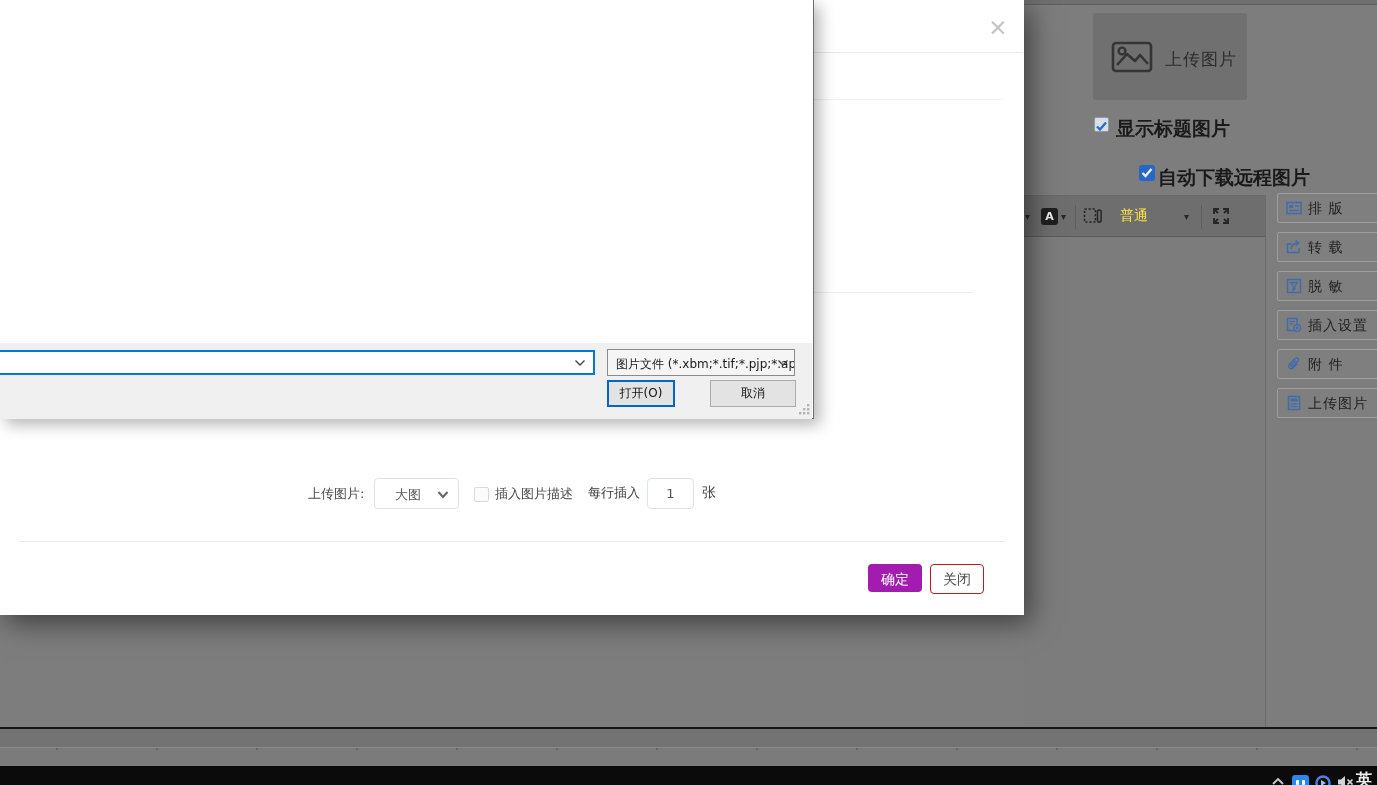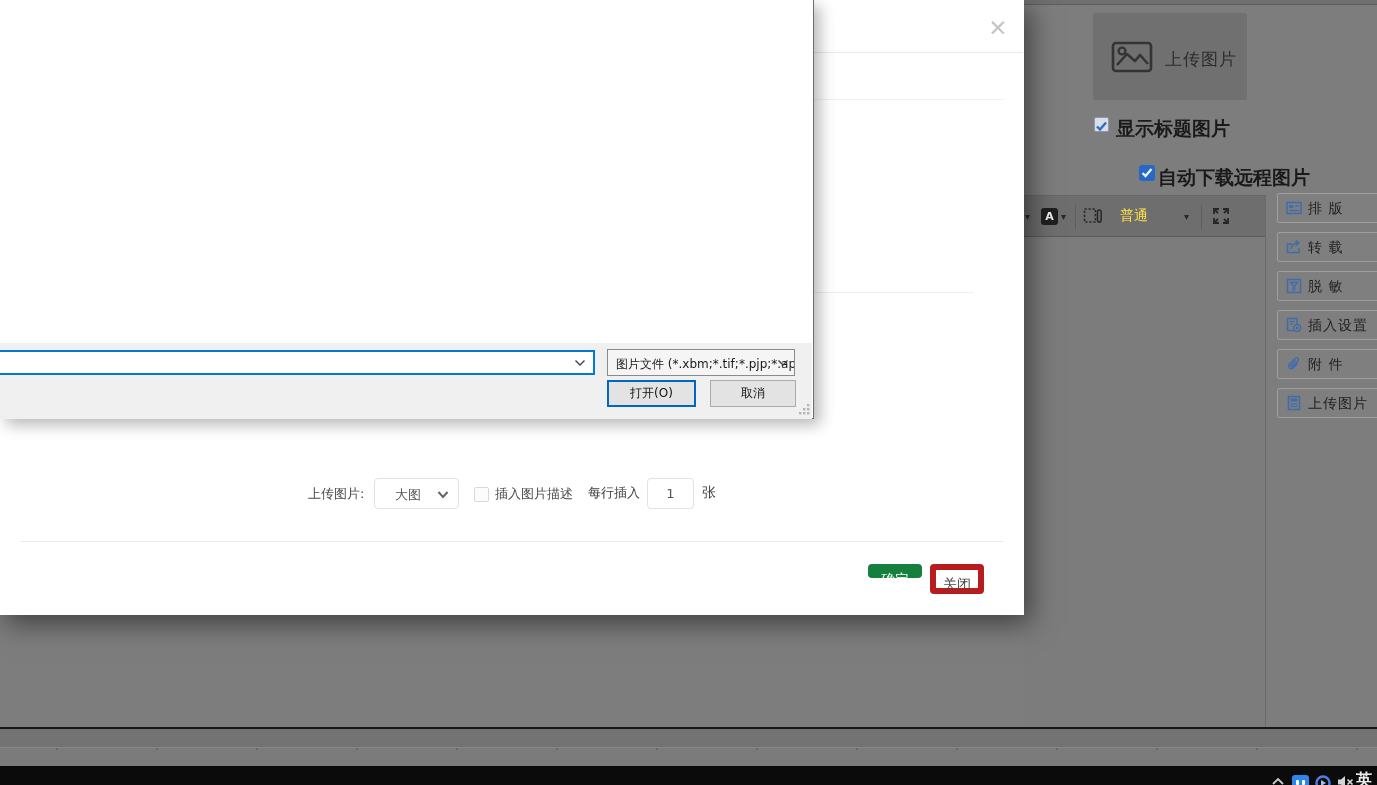--- a/index.html
+++ b/index.html
@@ -48,35 +48,35 @@
               text-align:center; line-height:30px; cursor:pointer; }
   .hline { height:1px; background:#e9e9e9; }
   .ins-label { font-size:13px; color:#4a4a4a; white-space:nowrap; }
   .ins-select { left:374px; top:478px; width:85px; height:31px; border:1px solid #dde3ea; border-radius:4px; background:#fff; }
   .ins-select .val { position:absolute; left:20px; top:7px; font-size:13px; color:#555; }
   .ins-cb { left:474px; top:487px; width:15px; height:15px; border:1px solid #d9d9d9; background:#fcfcfc; border-radius:2px; }
   .ins-input { left:647px; top:478px; width:47px; height:31px; border:1px solid #dde3ea; border-radius:4px;
                background:#fff; text-align:center; font-size:13px; color:#555; line-height:29px; }
   .wd-footer-line { left:20px; top:541px; width:984px; }
   .btn { border-radius:4px; font-size:14px; text-align:center; line-height:30px; cursor:pointer; }
-  .btn-confirm { left:868px; top:564px; width:54px; height:14px; background:#15803d; color:#fff; }
-  .btn-close2 { left:930px; top:564px; width:54px; height:30px; background:#fff; border:6px solid #b91c1c;
+  .btn-confirm { left:868px; top:564px; width:54px; height:28px; background:#a21caf; color:#fff; }
+  .btn-close2 { left:930px; top:564px; width:54px; height:30px; background:#fff; border:1px solid #b91c1c;
                 color:#4a4a4a; line-height:28px; }
 
   
   .win-dialog { left:0; top:0; width:814px; height:419px; background:#fff;
                 border-right:1.5px solid #6d6d6d; border-bottom:1.5px solid #6d6d6d;
                 box-shadow:6px 6px 14px rgba(0,0,0,.28); }
   .win-footer { left:0; top:343px; width:812px; height:76px; background:#f0f0f0; }
   .fn-combo { left:-6px; top:350px; width:601px; height:25px; background:#fff; border:2px solid #0078d7; }
   .ft-select { left:607px; top:349px; width:188px; height:27px; background:#f5f5f5; border:1px solid #8b8b8b;
                overflow:hidden; white-space:nowrap; }
   .ft-select .val { position:absolute; left:8px; top:6px; font-size:12px; color:#1a1a1a; }
   .win-btn { font-size:12px; color:#111; text-align:center; background:#e3e3e3; cursor:pointer; }
-  .btn-open { left:607px; top:380px; width:89px; height:27px; border:2px solid #0067c0; line-height:23px; }
+  .btn-open { left:607px; top:380px; width:68px; height:27px; border:2px solid #0067c0; line-height:23px; }
   .btn-cancel { left:710px; top:380px; width:86px; height:27px; border:1px solid #ababab; line-height:25px; }
 </style>
 </head>
 <body>
 
 <div class="abs top-band"></div>
 
 <div class="abs toolbar">
   <span class="abs tb-chevron" style="left:5px;top:16px;">▾</span>
   <div class="abs a-box" style="left:21px;top:12px;">A</div>

